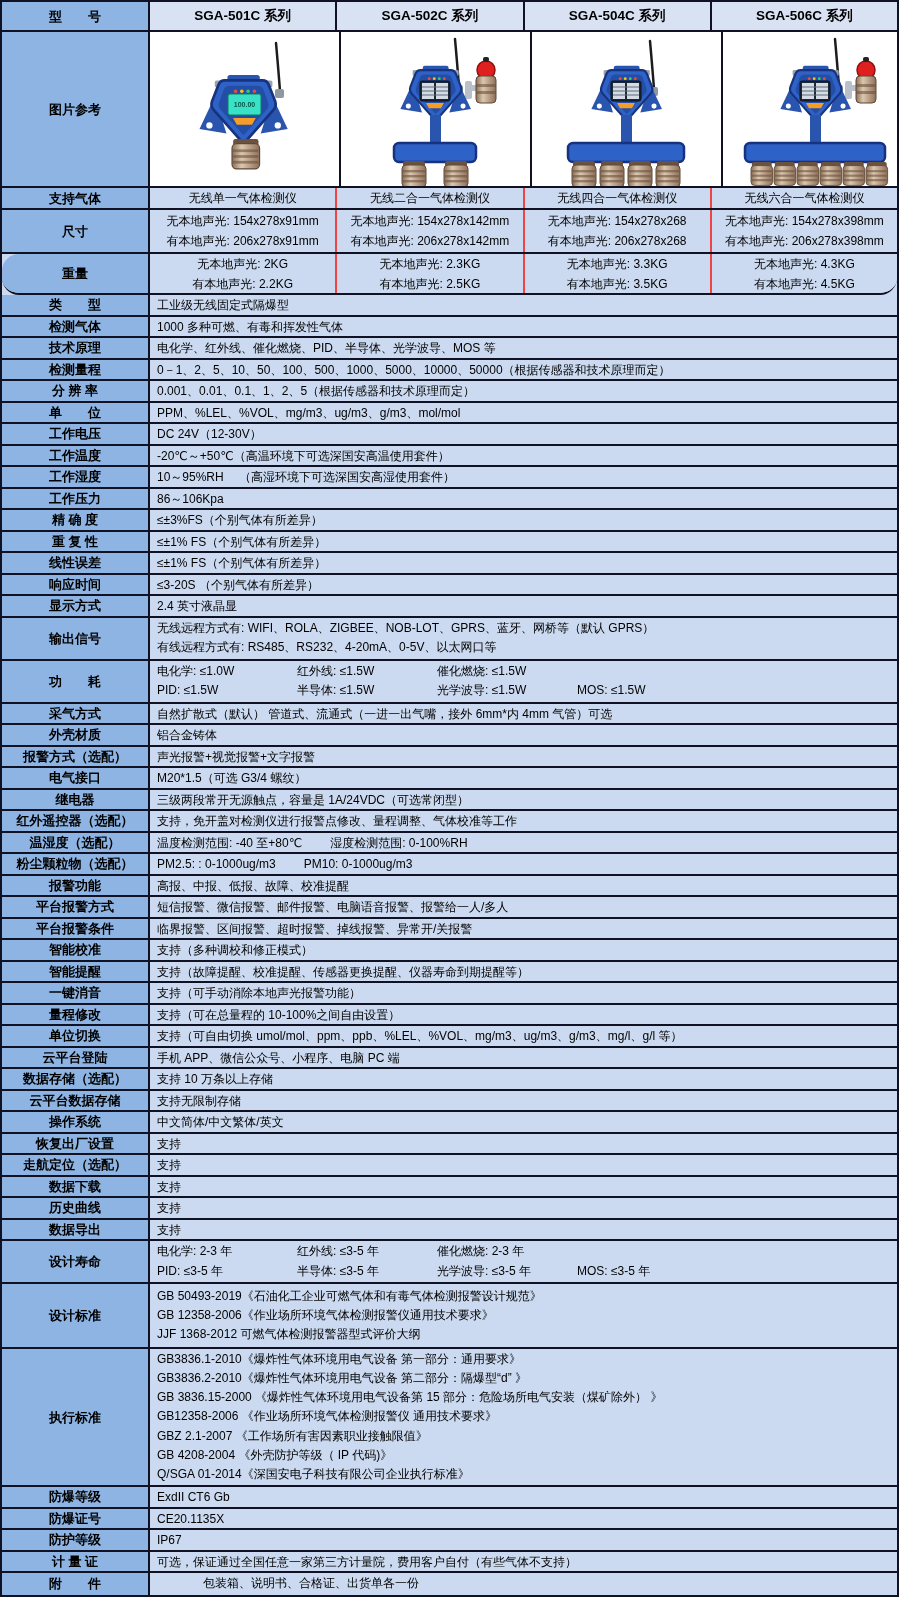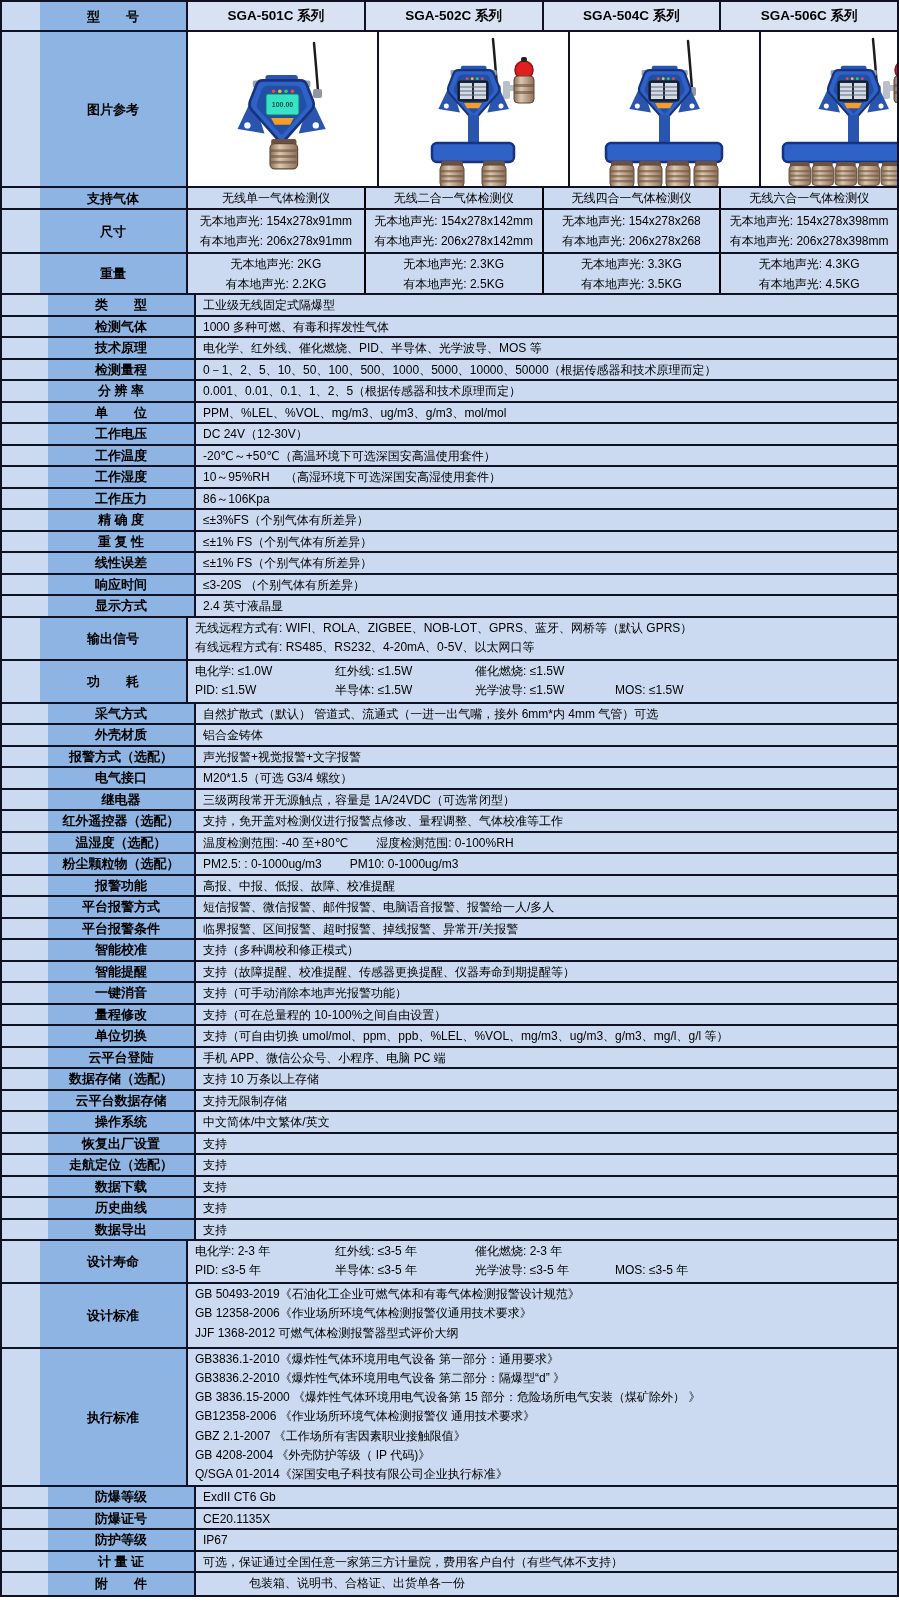--- a/index.html
+++ b/index.html
@@ -11,54 +11,54 @@
     font-family:"Liberation Sans","DejaVu Sans",sans-serif;
     color:#000;
   }
   .row{display:flex;border-bottom:2px solid #101224;box-sizing:border-box;overflow:hidden;}
   .row:last-child{border-bottom:none;gap:46px;}
   .cell{box-sizing:border-box;}
   .label{
     flex:0 0 148px;width:148px;background:#8db4e2;
     display:flex;align-items:center;justify-content:center;
     font-weight:bold;font-size:13px;text-align:center;
-    border-right:2px solid #101224;padding:0 2px;line-height:15px;margin-left:38px;
+    border-right:2px solid #101224;padding:0 2px;line-height:15px;
   }
   .value{
     flex:1;background:#cbdaf0;font-size:12px;
-    display:flex;flex-direction:column;justify-content:flex-start;
+    display:flex;flex-direction:column;justify-content:center;
     padding:1px 7px;min-width:0;
   }
   .line{line-height:19.3px;white-space:nowrap;overflow:hidden;}
   .seg{display:inline-block;min-width:112px;margin-right:28px;}
   .seg:last-child{margin-right:0;min-width:0;}
   .header-row{height:30px;}
   .header-row .model{
     flex:1;background:#d9e2f3;font-weight:bold;font-size:13.5px;
     display:flex;align-items:center;justify-content:center;
     border-right:2px solid #101224;
   }
   .header-row .model:last-child{border-right:none;}
   .image-row{height:156px;}
   .image-row .icell{
     flex:1;background:#ffffff;border-right:2px solid #101224;
     display:flex;align-items:center;justify-content:center;
   }
   .image-row .icell:last-child{border-right:none;}
   .image-row svg{display:block;}
   .quad .vcell{
-    flex:1;background:#cbdaf0;border-right:2px solid #000000;
+    flex:1;background:#cbdaf0;border-right:2px solid #ef4444;
     display:flex;flex-direction:column;align-items:center;justify-content:center;
     font-size:12px;line-height:20px;text-align:center;white-space:nowrap;
   }
   .quad .vcell:last-child{border-right:none;text-align:right;}
   .r-support{height:22px;}
   .r-size{height:44px;}
-  .r-weight{height:41px;}
-  .r1{height:21.5px;padding-left:8px;}
+  .r-weight{height:41px;border-radius:17px;}
+  .r1{height:21.5px;}
   .r2{height:43px;}
   .r3{height:65px;}
   .r7{height:138px;}
 </style>
 </head>
 <body>
 
 <svg width="0" height="0" style="position:absolute" aria-hidden="true">
   <defs>
     <linearGradient id="gSensor" x1="0" y1="0" x2="1" y2="0">

